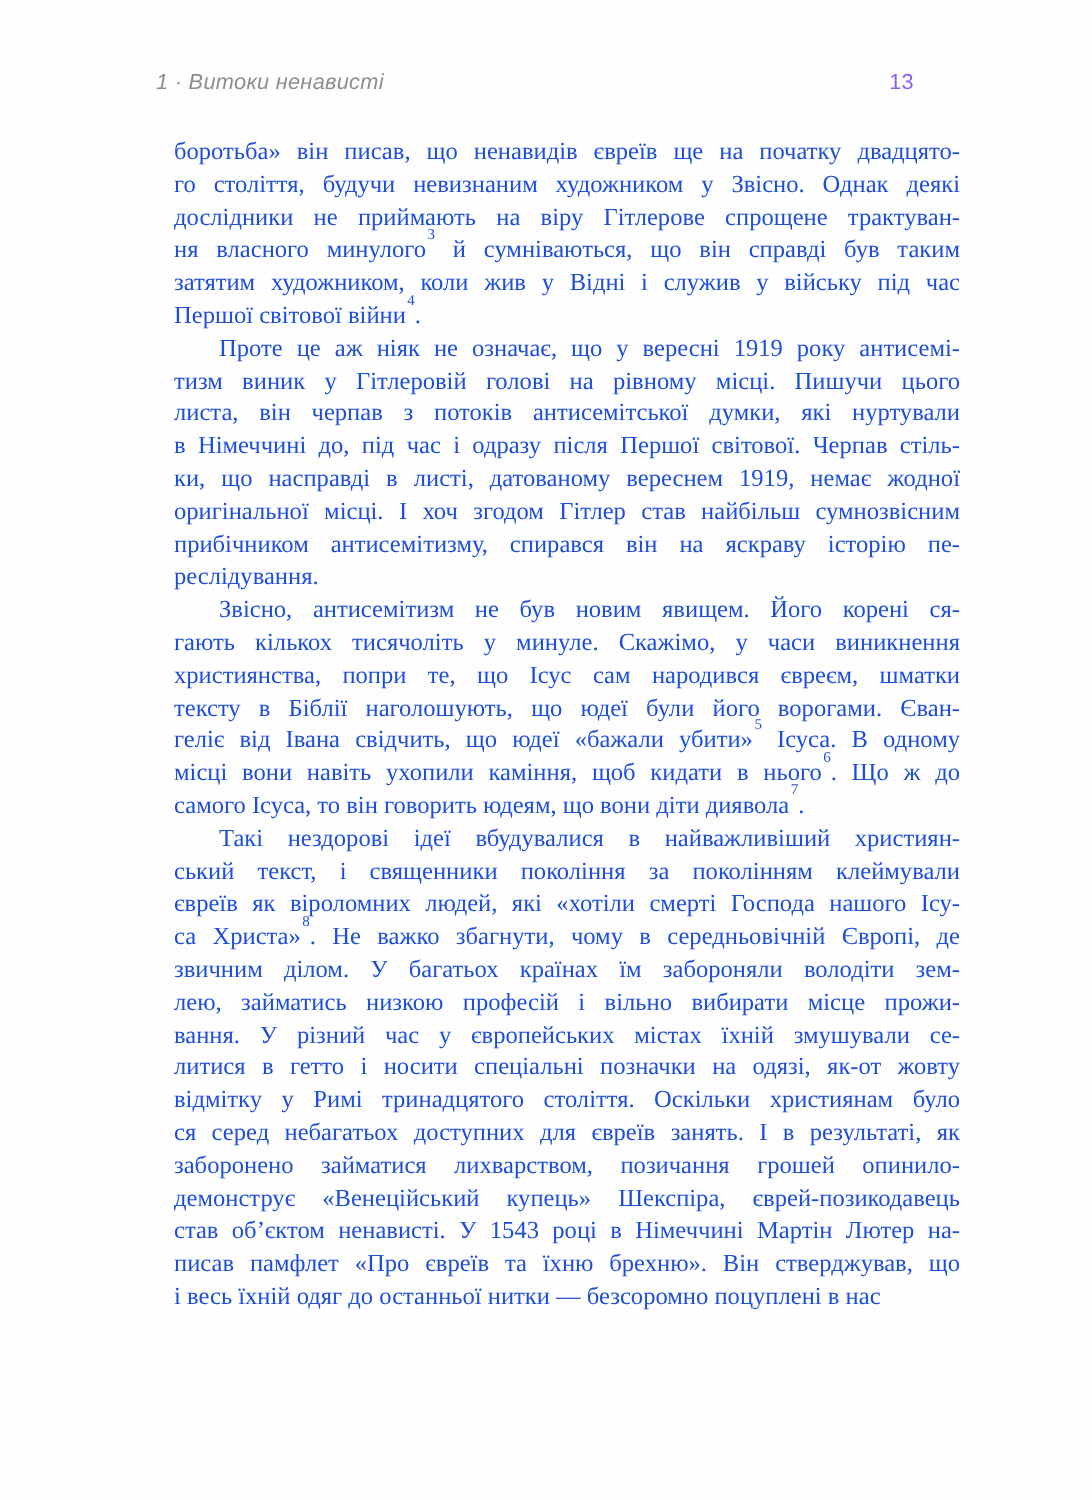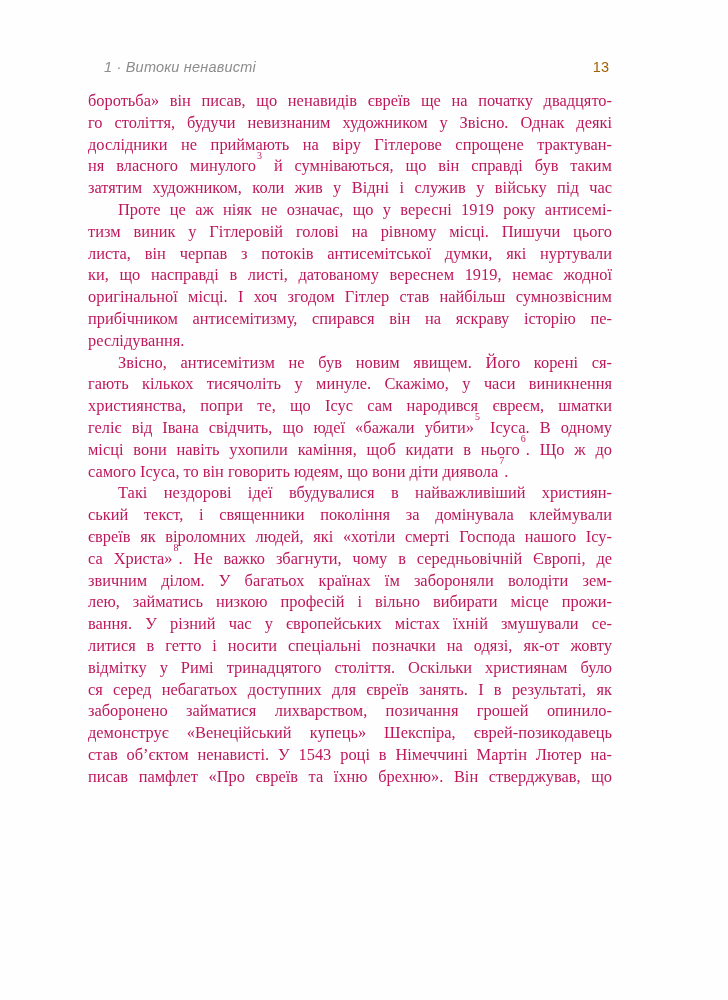--- a/index.html
+++ b/index.html
@@ -16,36 +16,35 @@
   }
   .running-head {
     position: absolute;
     left: 104px; top: 47px; width: 524px;
     display: flex;
     justify-content: space-between;
     align-items: baseline;
     font-family: "Liberation Sans", "DejaVu Sans", sans-serif;
     font-size: 14.5px;
     color: #8d8d8d;
-    margin-top: 12px;
   }
   .chapter {
     font-style: italic;
     letter-spacing: 0.2px;
   }
   .pagenum {
-    color: #a16207;
+    color: #8b5cf6;
     padding-right: 19px;
   }
   .text-block {
     position: absolute;
-    left: 88px; top: 90px; width: 524px;
+    left: 116px; top: 90px; width: 524px;
     font-size: 16.4px;
     line-height: 21.8px;
-    color: #be185d;
+    color: #1d4ed8;
   }
   .paragraph { margin: 0; }
   .line {
     text-align: justify;
     text-align-last: justify;
   }
   .line.last { text-align-last: left; }
   .line.indent { text-indent: 30px; }
   sup.fn {
     font-size: 10px;
@@ -63,48 +62,52 @@
     <span class="chapter">1 · Витоки ненависті</span>
     <span class="pagenum">13</span>
   </div>
   <div class="text-block">
       <div class="paragraph">
         <div class="line">боротьба» він писав, що ненавидів євреїв ще на початку двадцято-</div>
         <div class="line">го століття, будучи невизнаним художником у Звісно. Однак деякі</div>
         <div class="line">дослідники не приймають на віру Гітлерове спрощене трактуван-</div>
         <div class="line">ня власного минулого<sup class="fn">3</sup> й сумніваються, що він справді був таким</div>
         <div class="line">затятим художником, коли жив у Відні і служив у війську під час</div>
+        <div class="line last">Першої світової війни<sup class="fn">4</sup>.</div>
       </div>
       <div class="paragraph">
         <div class="line indent">Проте це аж ніяк не означає, що у вересні 1919 року антисемі-</div>
         <div class="line">тизм виник у Гітлеровій голові на рівному місці. Пишучи цього</div>
         <div class="line">листа, він черпав з потоків антисемітської думки, які нуртували</div>
+        <div class="line">в Німеччині до, під час і одразу після Першої світової. Черпав стіль-</div>
         <div class="line">ки, що насправді в листі, датованому вереснем 1919, немає жодної</div>
         <div class="line">оригінальної місці. І хоч згодом Гітлер став найбільш сумнозвісним</div>
         <div class="line">прибічником антисемітизму, спирався він на яскраву історію пе-</div>
         <div class="line last">реслідування.</div>
       </div>
       <div class="paragraph">
         <div class="line indent">Звісно, антисемітизм не був новим явищем. Його корені ся-</div>
         <div class="line">гають кількох тисячоліть у минуле. Скажімо, у часи виникнення</div>
         <div class="line">християнства, попри те, що Ісус сам народився євреєм, шматки</div>
+        <div class="line">тексту в Біблії наголошують, що юдеї були його ворогами. Єван-</div>
         <div class="line">геліє від Івана свідчить, що юдеї «бажали убити»<sup class="fn">5</sup> Ісуса. В одному</div>
         <div class="line">місці вони навіть ухопили каміння, щоб кидати в нього<sup class="fn">6</sup>. Що ж до</div>
         <div class="line last">самого Ісуса, то він говорить юдеям, що вони діти диявола<sup class="fn">7</sup>.</div>
       </div>
       <div class="paragraph">
         <div class="line indent">Такі нездорові ідеї вбудувалися в найважливіший християн-</div>
-        <div class="line">ський текст, і священники покоління за домінувала клеймували</div>
+        <div class="line">ський текст, і священники покоління за поколінням клеймували</div>
         <div class="line">євреїв як віроломних людей, які «хотіли смерті Господа нашого Ісу-</div>
         <div class="line">са Христа»<sup class="fn">8</sup>. Не важко збагнути, чому в середньовічній Європі, де</div>
         <div class="line">звичним ділом. У багатьох країнах їм забороняли володіти зем-</div>
         <div class="line">лею, займатись низкою професій і вільно вибирати місце прожи-</div>
         <div class="line">вання. У різний час у європейських містах їхній змушували се-</div>
         <div class="line">литися в гетто і носити спеціальні позначки на одязі, як-от жовту</div>
         <div class="line">відмітку у Римі тринадцятого століття. Оскільки християнам було</div>
         <div class="line">ся серед небагатьох доступних для євреїв занять. І в результаті, як</div>
         <div class="line">заборонено займатися лихварством, позичання грошей опинило-</div>
         <div class="line">демонструє «Венеційський купець» Шекспіра, єврей-позикодавець</div>
         <div class="line">став об’єктом ненависті. У 1543 році в Німеччині Мартін Лютер на-</div>
         <div class="line">писав памфлет «Про євреїв та їхню брехню». Він стверджував, що</div>
+        <div class="line last">і весь їхній одяг до останньої нитки — безсоромно поцуплені в нас</div>
       </div>
     </div>
 </div>
 
 </body></html>

